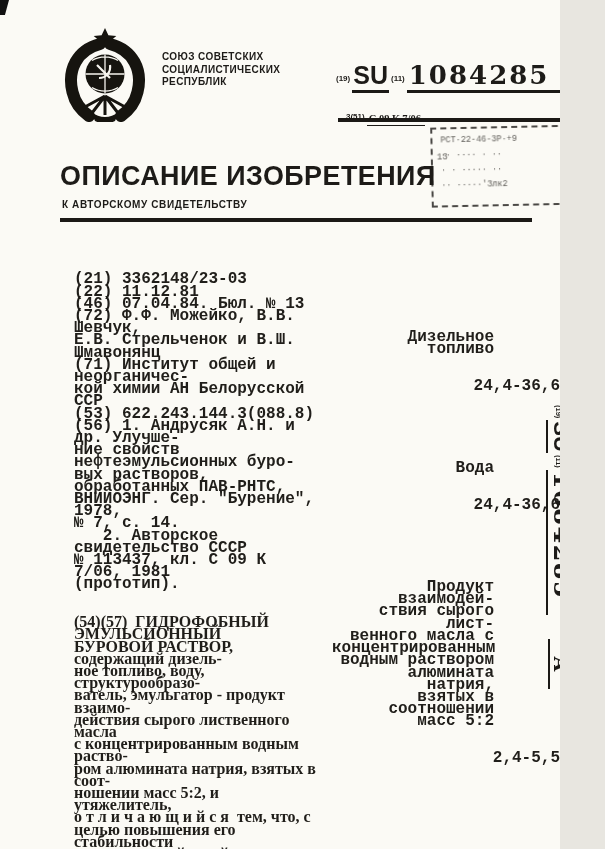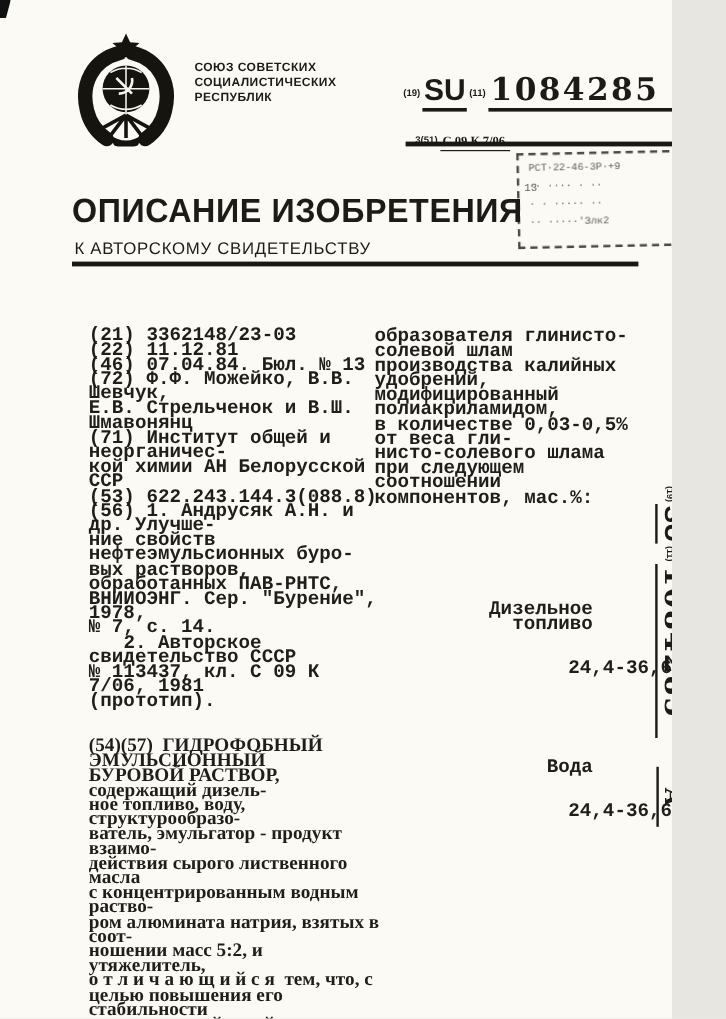--- a/index.html
+++ b/index.html
@@ -8,21 +8,21 @@
   .corner-mark{position:absolute;left:0;top:0;width:9px;height:15px;background:#111;
         clip-path:polygon(0 0,100% 0,55% 100%,0 100%);}
   
   .emblem{position:absolute;left:60px;top:26px;width:90px;height:96px;}
   .union{position:absolute;left:162px;top:51px;font-size:10px;font-weight:bold;
         line-height:12.5px;letter-spacing:.4px;white-space:pre-wrap;}
   .committee{position:absolute;left:62px;top:123px;font-size:10.5px;font-weight:bold;
         line-height:13px;letter-spacing:.5px;white-space:pre-wrap;}
   .doc-title{position:absolute;left:60px;top:160px;font-size:28px;font-weight:bold;
         letter-spacing:.5px;transform:scaleX(.96);transform-origin:left;}
-  .doc-subtitle{position:absolute;left:62px;top:199px;font-size:14px;font-weight:normal;
+  .doc-subtitle{position:absolute;left:62px;top:199px;font-size:10px;font-weight:bold;
         letter-spacing:.6px;}
   .main-rule{position:absolute;left:60px;top:218px;width:472px;height:4px;background:#1b1916;}
   
   .publine{position:absolute;left:334px;top:60px;display:flex;align-items:baseline;}
   .tiny{font-size:8px;font-weight:bold;position:relative;top:-3px;margin:0 2px;}
   .su{font-size:25px;font-weight:bold;border-bottom:3px solid #1b1916;padding:0 1px;}
   .pubnum{font-family:"DejaVu Serif","Liberation Serif",serif;font-weight:bold;font-size:26px;
         letter-spacing:2px;border-bottom:3px solid #1b1916;padding:0 46px 0 2px;}
   .kind{font-family:"DejaVu Serif","Liberation Serif",serif;font-weight:bold;font-size:21px;
         border-bottom:3px solid #1b1916;padding:0 5px;margin-left:4px;}
@@ -131,37 +131,42 @@
 с концентрированным водным раство-
 ром алюмината натрия, взятых в соот-
 ношении масс 5:2, и утяжелитель,
 о т л и ч а ю щ и й с я  тем, что, с
 целью повышения его стабильности
 и агрегативной устойчивости, раст-
 вор содержит в качестве структуро-</div>
   </div>
 
   <div class="rightcol mono">
-    <div>образователя глинисто-солевой шлам
-производства калийных удобрений,
-модифицированный полиакриламидом,
-в количестве 0,03-0,5% от веса гли-
-нисто-солевого шлама при следующем
-соотношении компонентов, мас.%:</div>
     <div class="comp-table">
   <div class="comp-row">
     <div class="comp-label">Дизельное топливо</div>
     <div class="comp-value">24,4-36,6</div>
   </div>
 
   <div class="comp-row">
     <div class="comp-label">Вода</div>
     <div class="comp-value">24,4-36,6</div>
   </div>
 
+  <div class="comp-row">
+    <div class="comp-label">Продукт взаимодей-
+ствия сырого лист-
+венного масла с
+концентрированным
+водным раствором
+алюмината натрия,
+взятых в соотношении
+масс 5:2</div>
+    <div class="comp-value">2,4-5,5</div>
+  </div>
 
   <div class="comp-row">
     
     
   </div>
 
   
 </div>
   </div>
 

